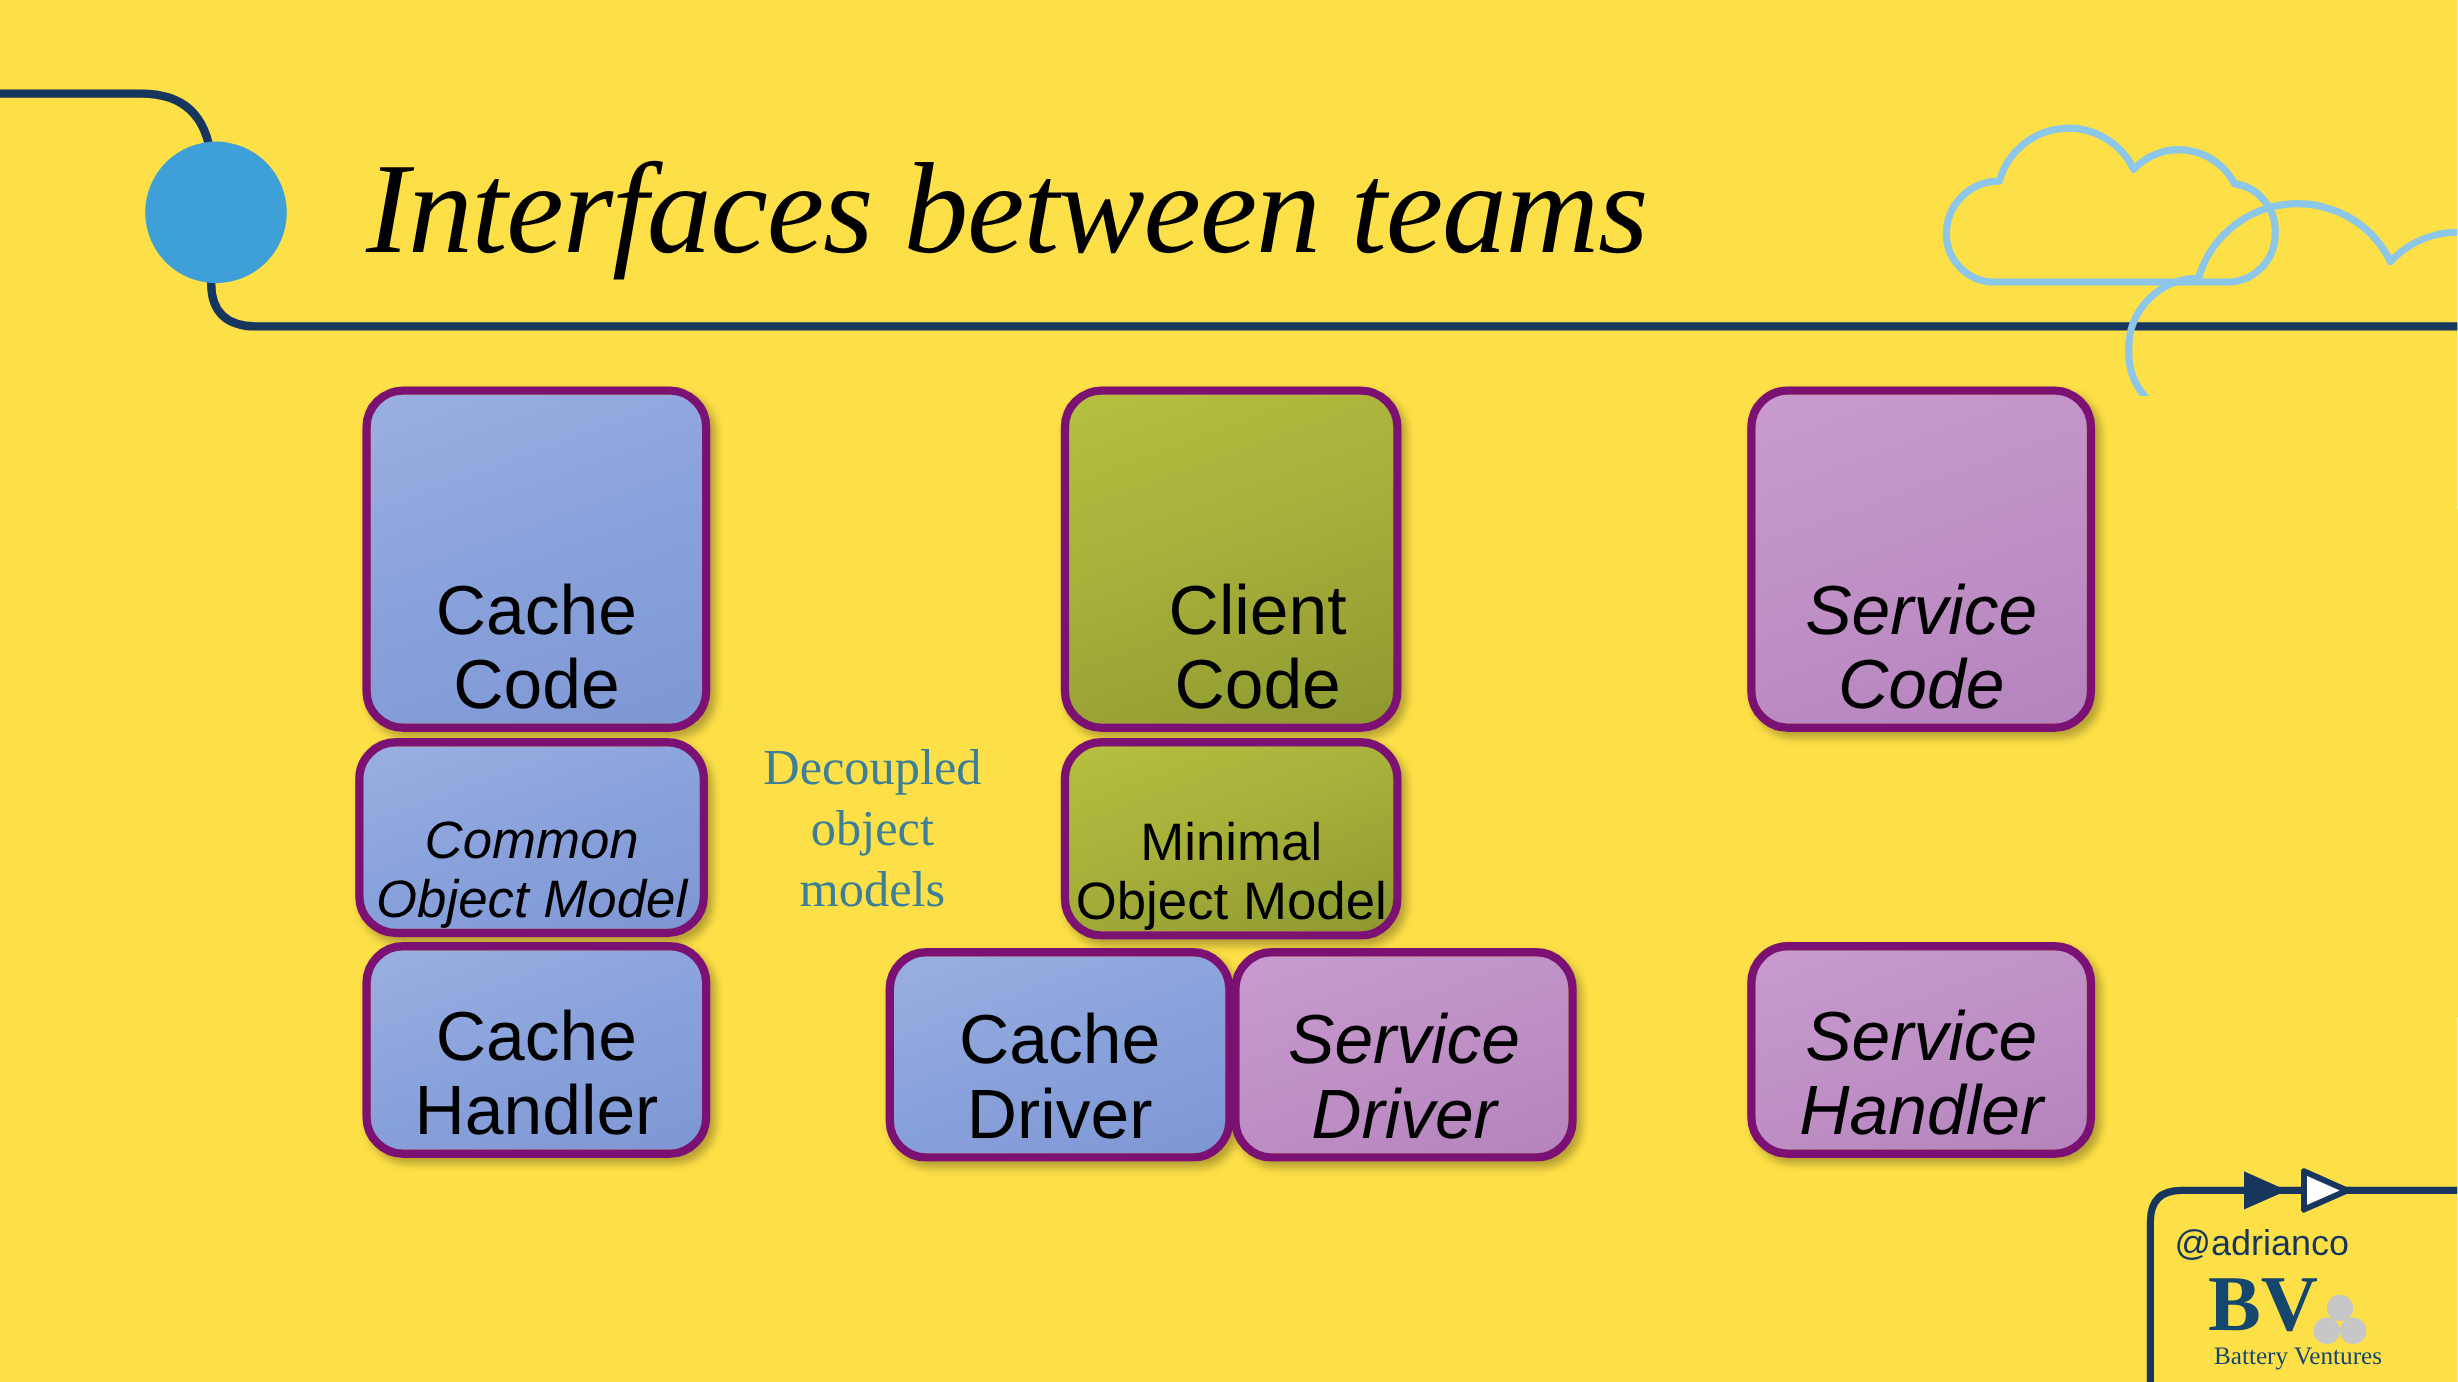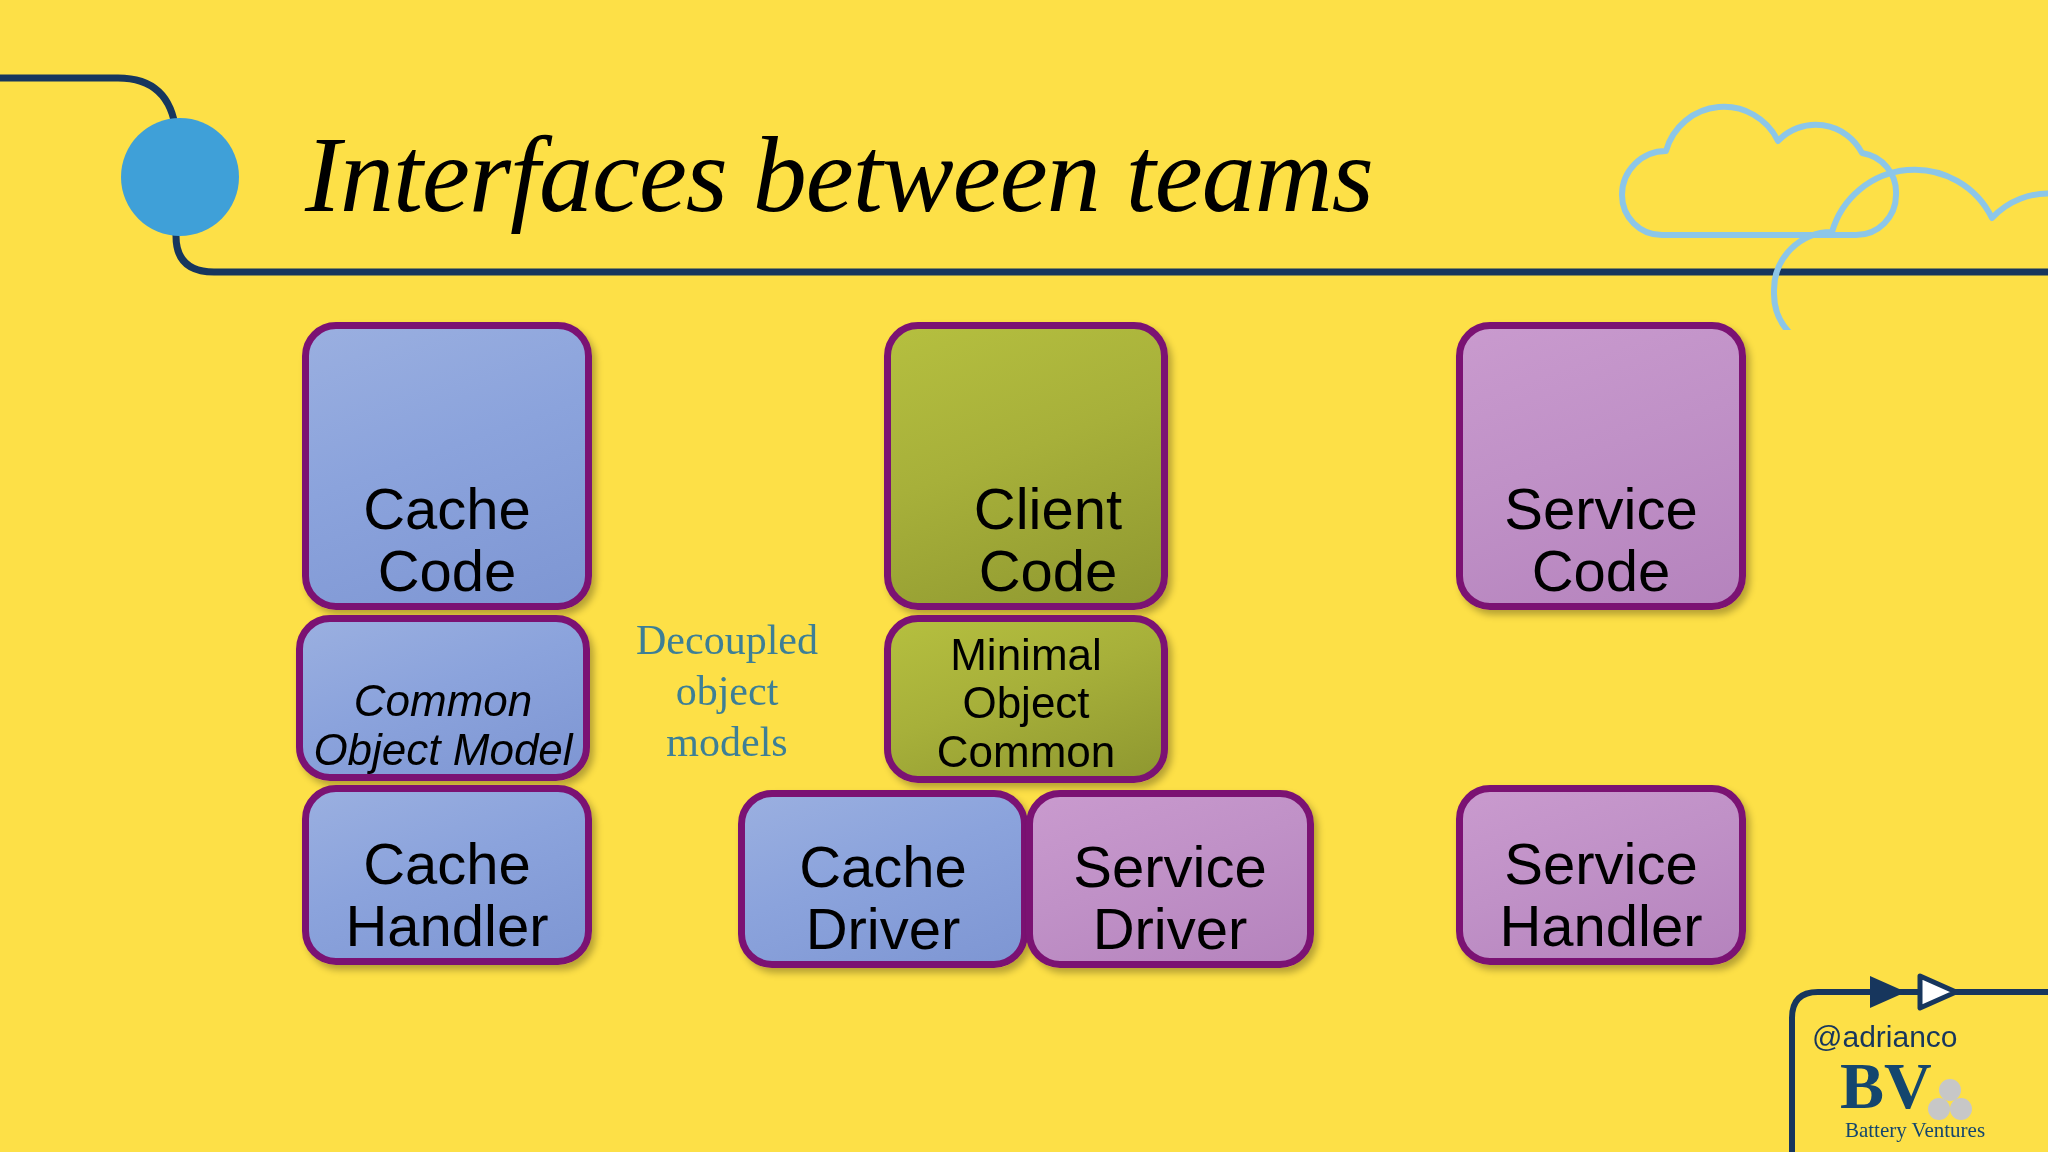--- a/index.html
+++ b/index.html
@@ -76,21 +76,21 @@
     box-shadow: 4px 5px 7px rgba(0,0,0,0.28);
   }
   .node .label {
     display: block;
     width: 100%;
     white-space: pre-line;
   }
 
   .fill-blue   { background: linear-gradient(160deg, #9aafe0 0%, #8ba3dc 45%, #7e96d3 100%); }
   .fill-olive  { background: linear-gradient(160deg, #b5bf3f 0%, #a7b03a 45%, #8f9830 100%); }
-  .fill-orchid { background: linear-gradient(160deg, #c99ace 0%, #c091c7 45%, #b583bd 100%); }
+  .fill-orchid { background: linear-gradient(160deg, #c99ace 0%, #c091c7 45%, #b583bd 100%); font-style: italic; }
 
   .size-big   { font-size: 58px; line-height: 1.08; }
   .size-small { font-size: 44px; line-height: 1.10; }
 
   
   #node-cache-code     { left: 302px;  top: 322px; width: 290px; height: 288px; }
   #node-common-om      { left: 296px;  top: 615px; width: 294px; height: 166px; font-style: italic; }
   #node-cache-handler  { left: 302px;  top: 785px; width: 290px; height: 180px; }
 
   
@@ -206,21 +206,21 @@
 object
 models</div>
 
   <div class="node fill-olive size-big" id="node-client-code">
     <span class="label">Client
 Code</span>
   </div>
 
   <div class="node fill-olive size-small" id="node-minimal-om">
     <span class="label">Minimal
-Object Common</span>
+Object Model</span>
   </div>
 
   <div class="node fill-blue size-big" id="node-cache-driver">
     <span class="label">Cache
 Driver</span>
   </div>
 
   <div class="node fill-orchid size-big" id="node-service-driver">
     <span class="label">Service
 Driver</span>

